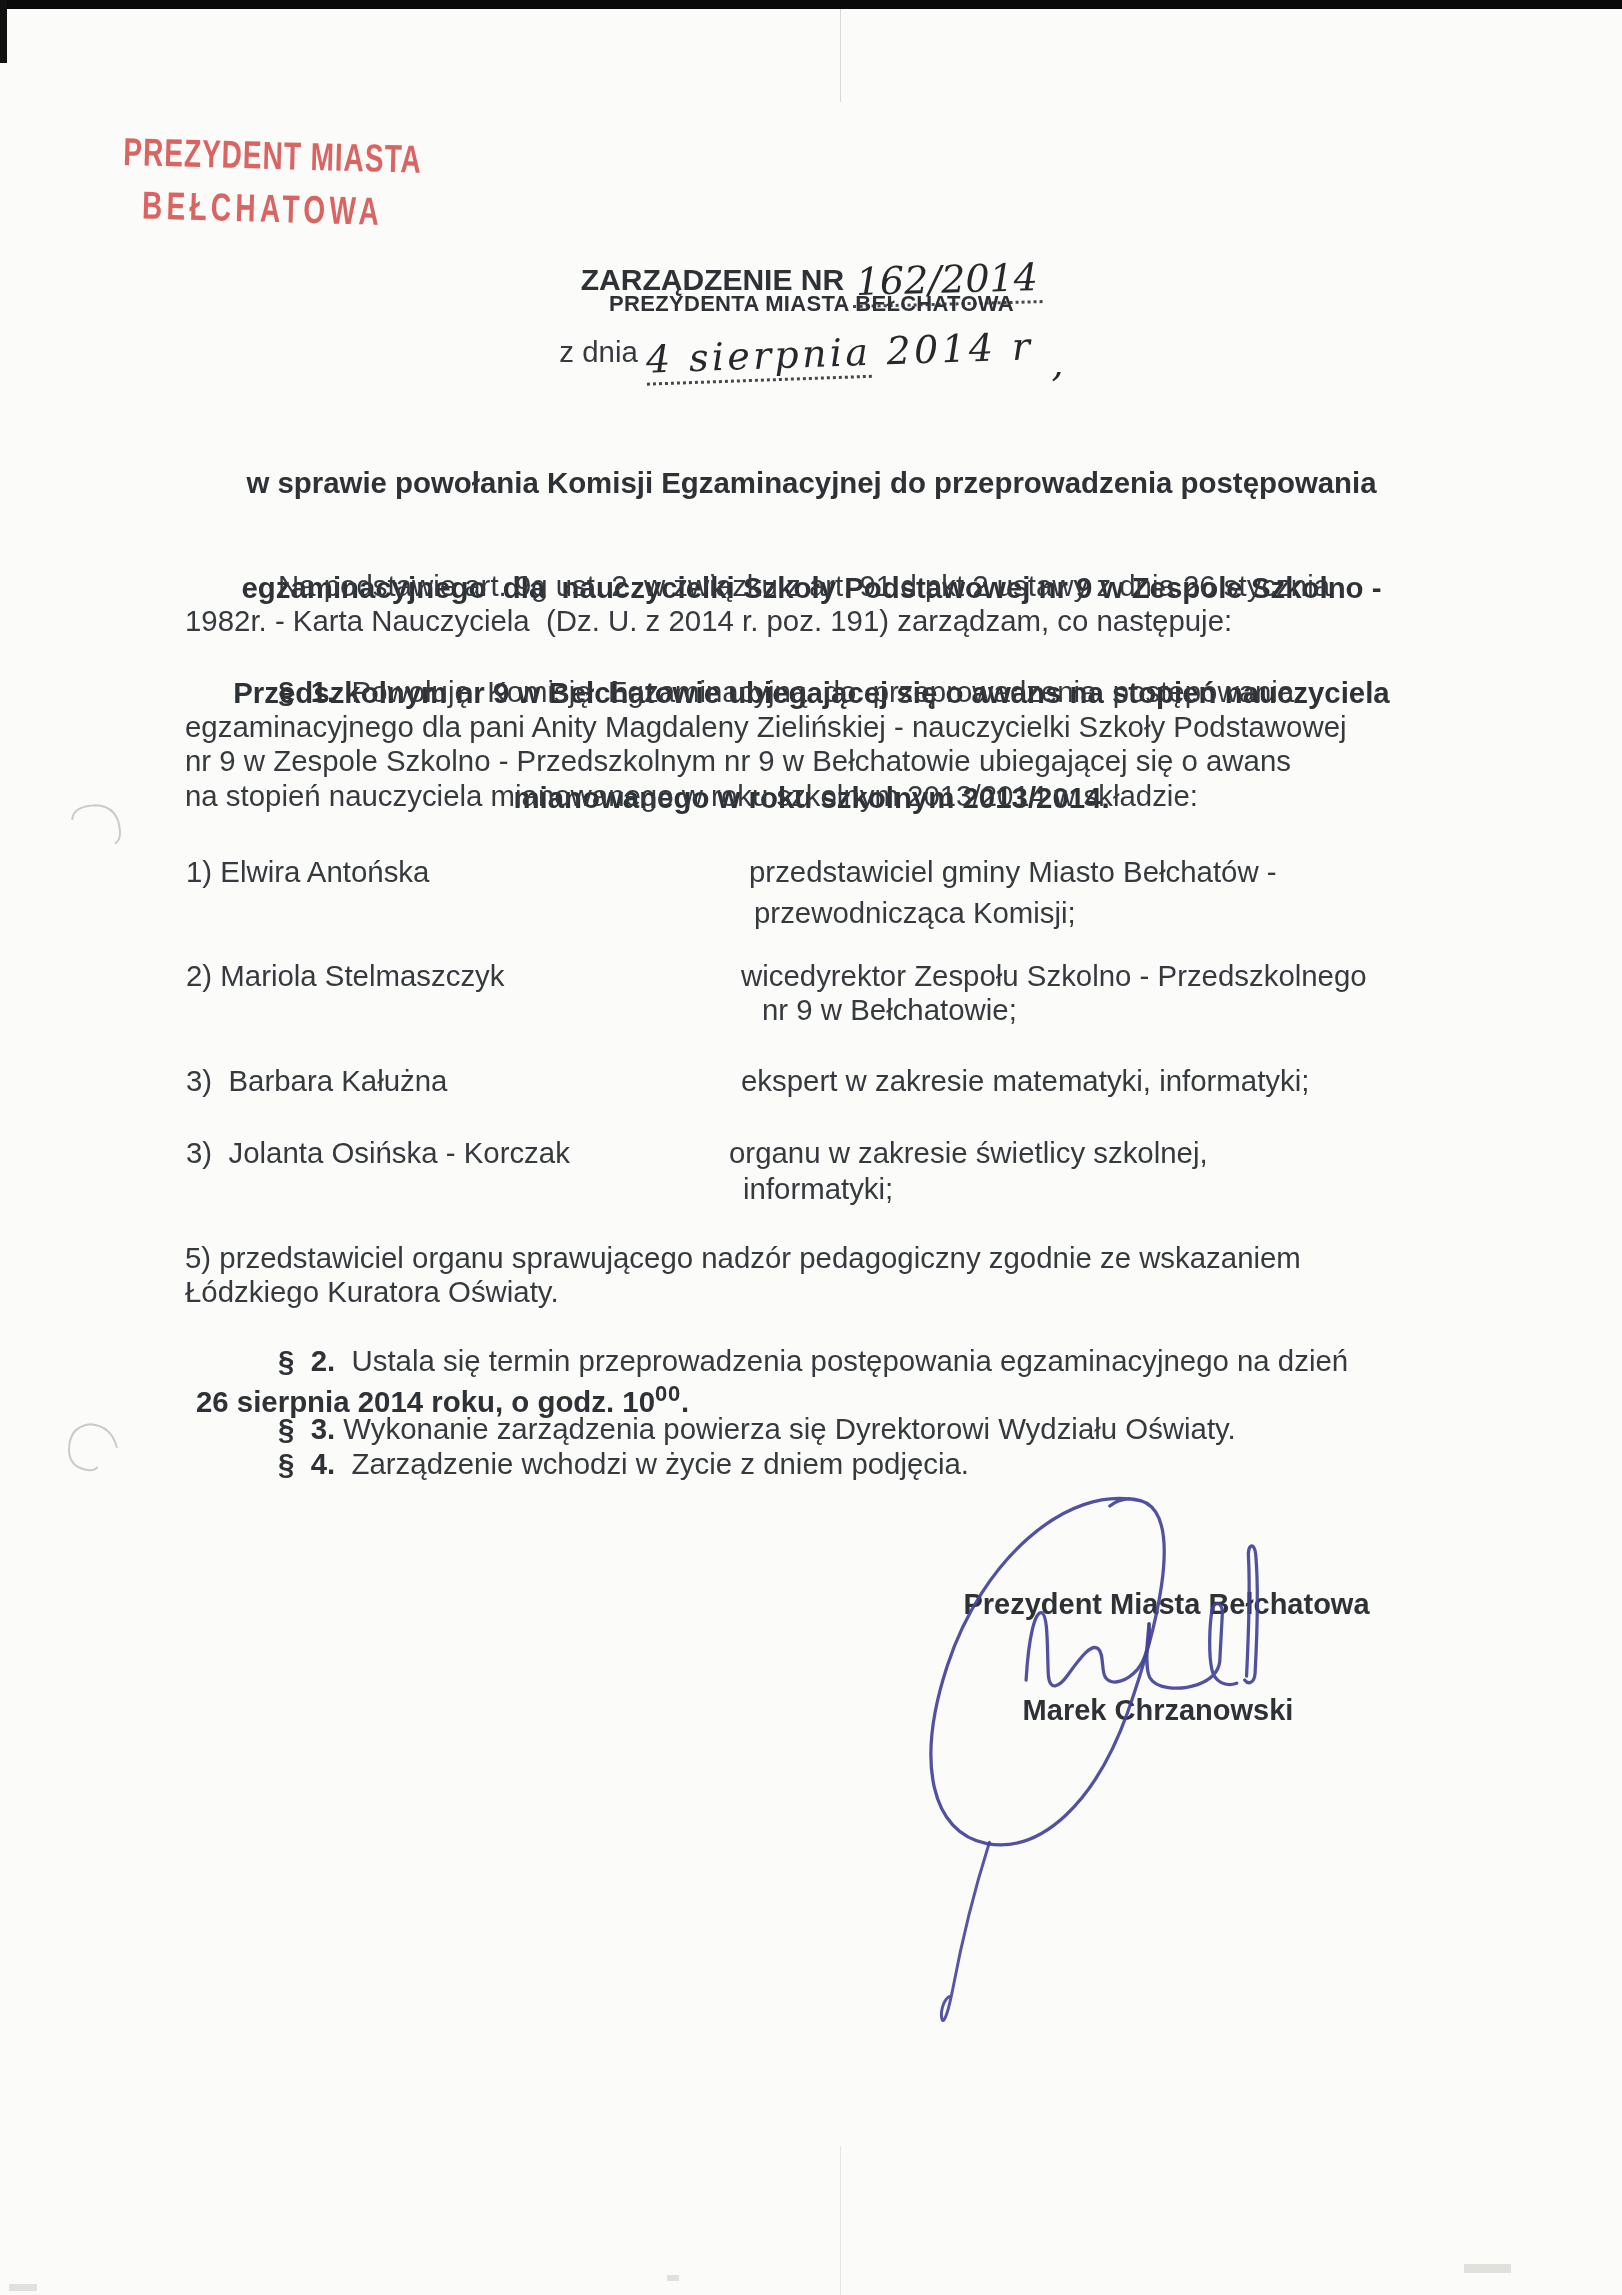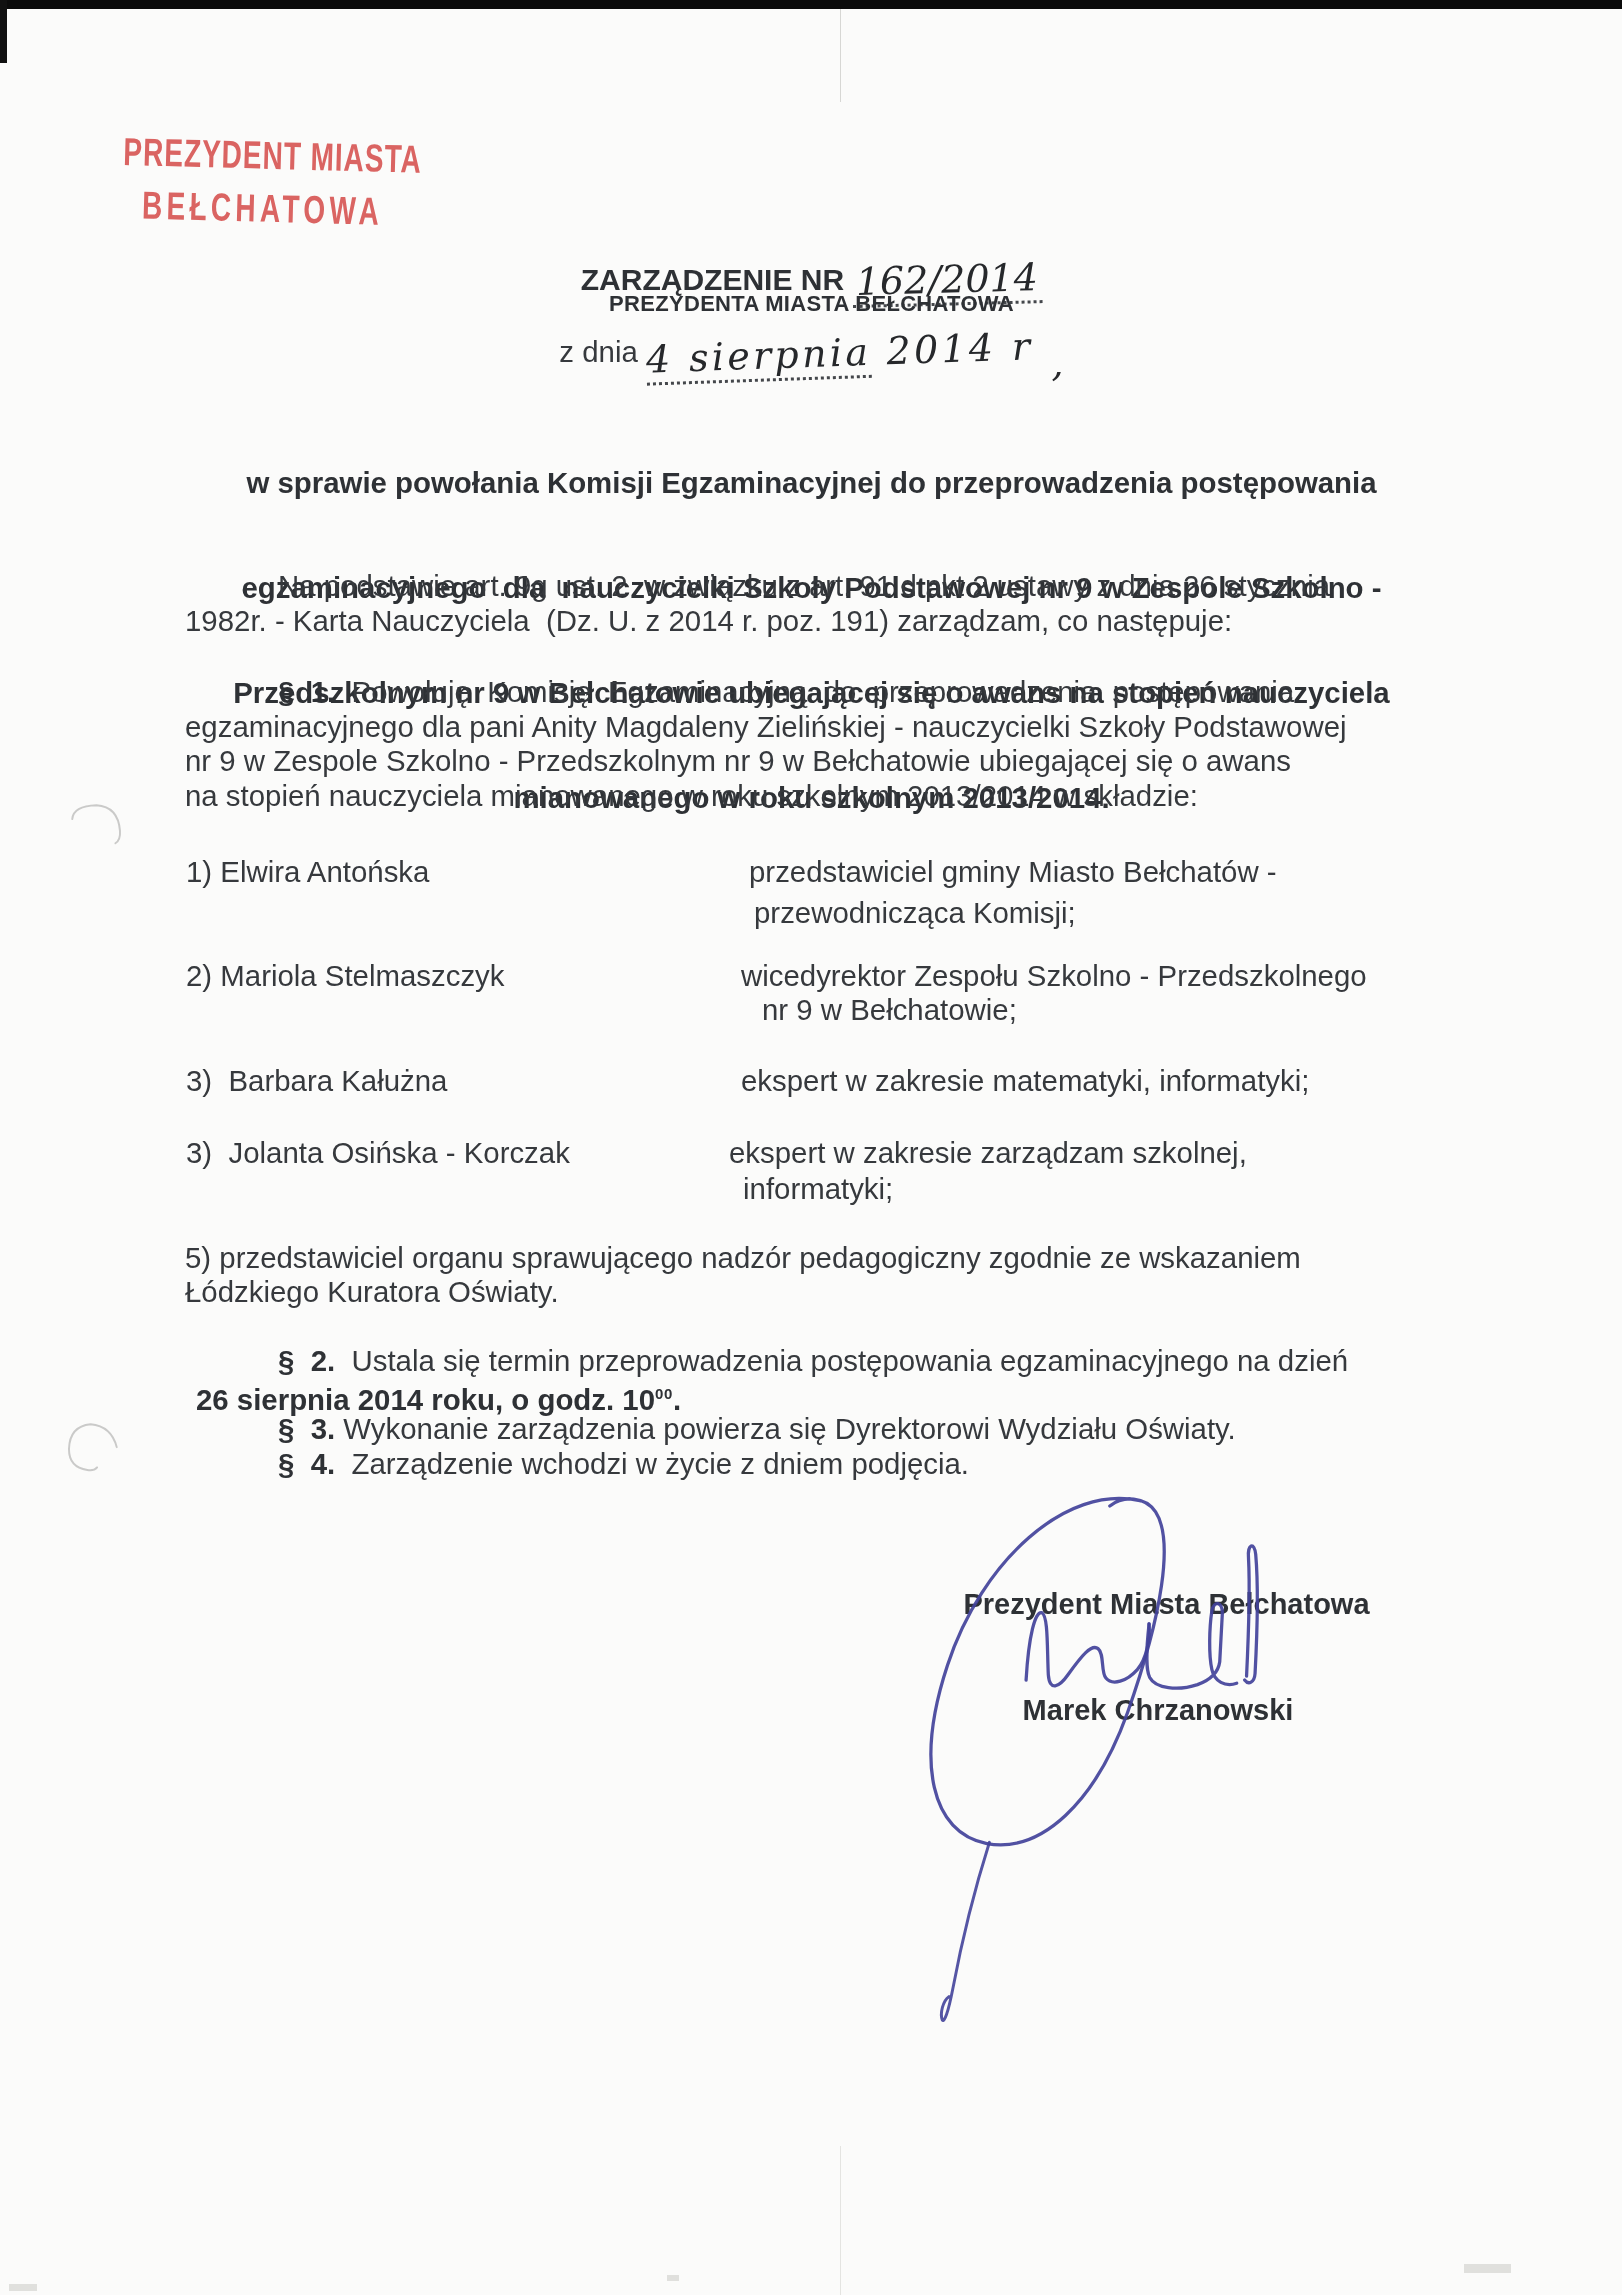--- a/index.html
+++ b/index.html
@@ -30,21 +30,21 @@
     font-family:"DejaVu Serif",serif;font-style:italic;color:#26282b;
     display:inline-block;font-weight:400;
   }
   .hand-nr{font-size:38px;transform:translateY(2.6px) rotate(-1.5deg);border-bottom:3.3px dotted #44474b;padding:0 3.9px 1.3px 3.9px;}
   .hand-date{font-size:38px;letter-spacing:3.3px;transform:translateY(3.9px) rotate(-2deg);}
   .hand-date .dotted{border-bottom:3.3px dotted #44474b;padding-bottom:1.3px;}
   .hand-comma{font-size:38px;transform:translateY(14.4px);margin-left:18.3px;}
   .subject{position:absolute;left:0;top:395px;width:1623px;text-align:center;
     font-size:29.4px;line-height:35px;font-weight:700;color:#2e3135;white-space:pre;z-index:2;}
   .b{font-weight:700;color:#2e3135;}
-  sup{font-size:15px;vertical-align:super;letter-spacing:0.7px;}
+  sup{font-size:22px;vertical-align:super;letter-spacing:0.7px;}
   
   .ink{position:absolute;left:0;top:0;z-index:6;pointer-events:none;}
 </style>
 </head>
 <body>
 
 <div class="page">
 
   <div class="edge-top"></div>
   <div class="edge-left"></div>
@@ -83,21 +83,21 @@
   <div class="aline" style="left:754px;top:895px;">przewodnicząca Komisji;</div>
 
   <div class="aline" style="left:186px;top:958px;">2) Mariola Stelmaszczyk</div>
   <div class="aline" style="left:741px;top:958px;">wicedyrektor Zespołu Szkolno - Przedszkolnego</div>
   <div class="aline" style="left:762px;top:992px;">nr 9 w Bełchatowie;</div>
 
   <div class="aline" style="left:186px;top:1063px;">3)  Barbara Kałużna</div>
   <div class="aline" style="left:741px;top:1063px;">ekspert w zakresie matematyki, informatyki;</div>
 
   <div class="aline" style="left:186px;top:1135px;">3)  Jolanta Osińska - Korczak</div>
-  <div class="aline" style="left:729px;top:1135px;">ekspert w zakresie zarządzam szkolnej,</div>
+  <div class="aline" style="left:729px;top:1135px;">organu w zakresie świetlicy szkolnej,</div>
   <div class="aline" style="left:743px;top:1171px;">informatyki;</div>
 
   <div class="aline" style="left:185px;top:1240px;">5) przedstawiciel organu sprawującego nadzór pedagogiczny zgodnie ze wskazaniem</div>
   <div class="aline" style="left:185px;top:1274px;">Łódzkiego Kuratora Oświaty.</div>
 
   <div class="aline" style="left:278px;top:1343px;text-align:center;"><span class="b">§  2.</span><span>  Ustala się termin przeprowadzenia postępowania egzaminacyjnego na dzień</span></div>
   <div class="aline b" style="left:196px;top:1376px;"><span>26 sierpnia 2014 roku, o godz. 10</span><sup>00</sup><span>.</span></div>
 
   <div class="aline" style="left:278px;top:1411px;"><span class="b">§  3.</span><span> Wykonanie zarządzenia powierza się Dyrektorowi Wydziału Oświaty.</span></div>
 

